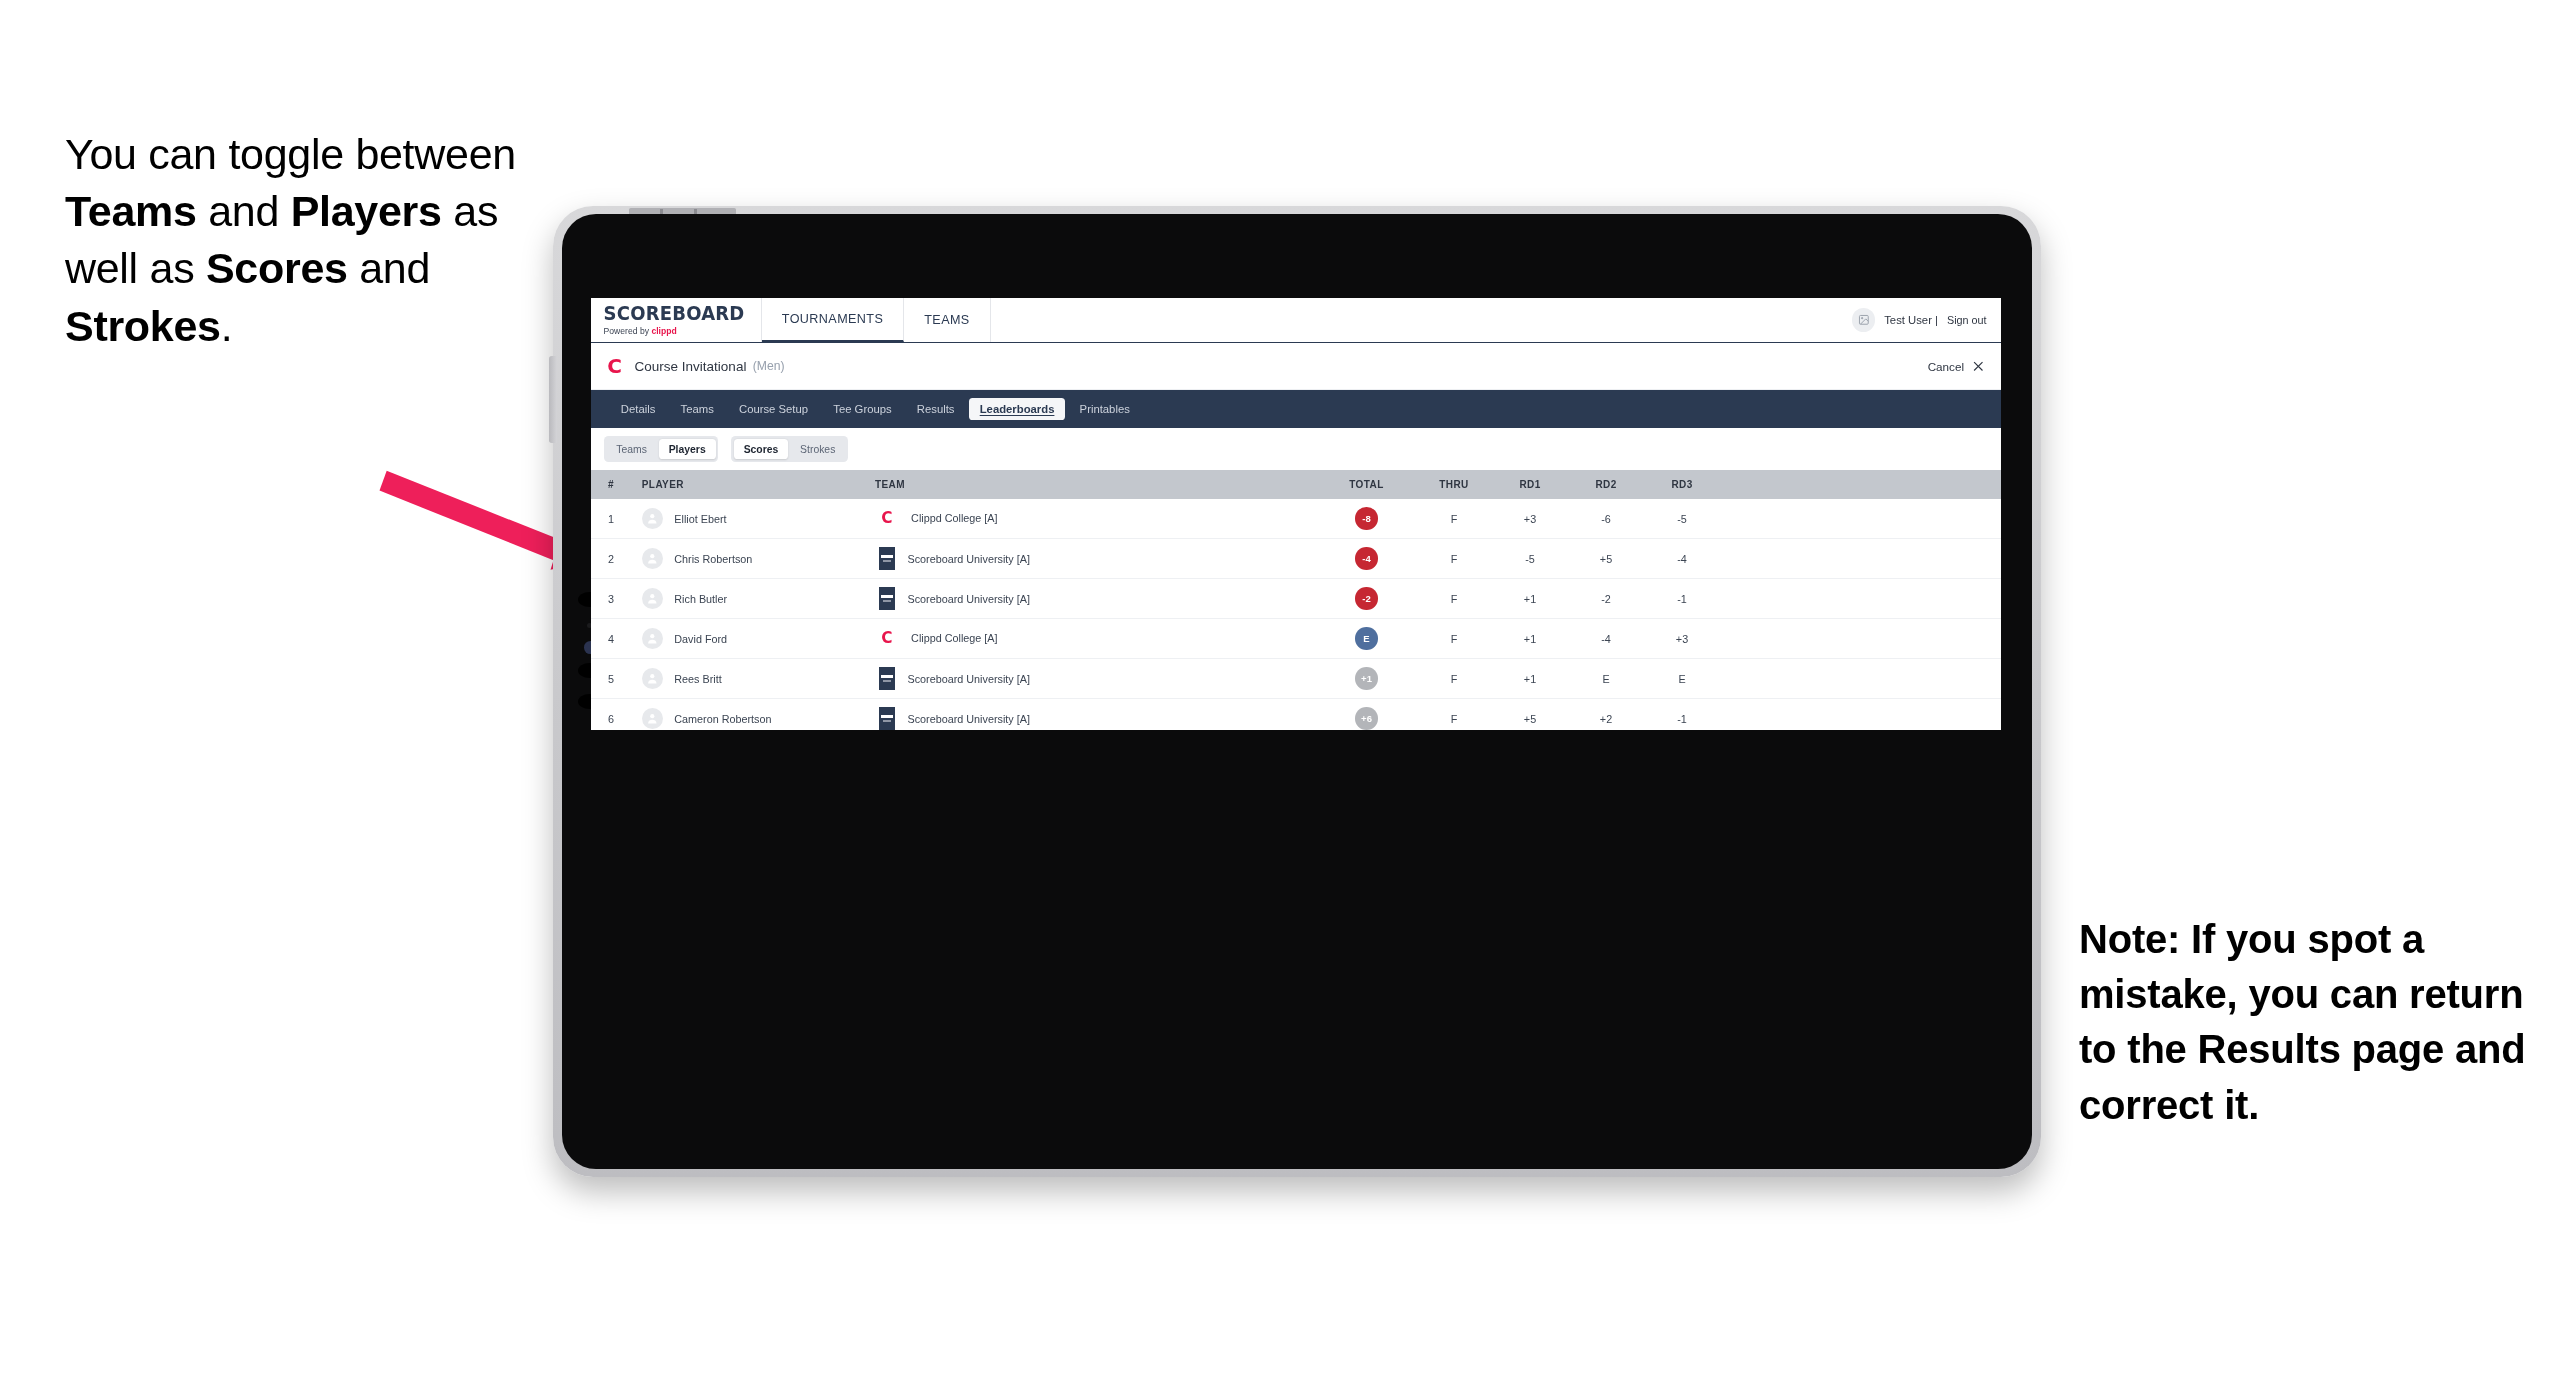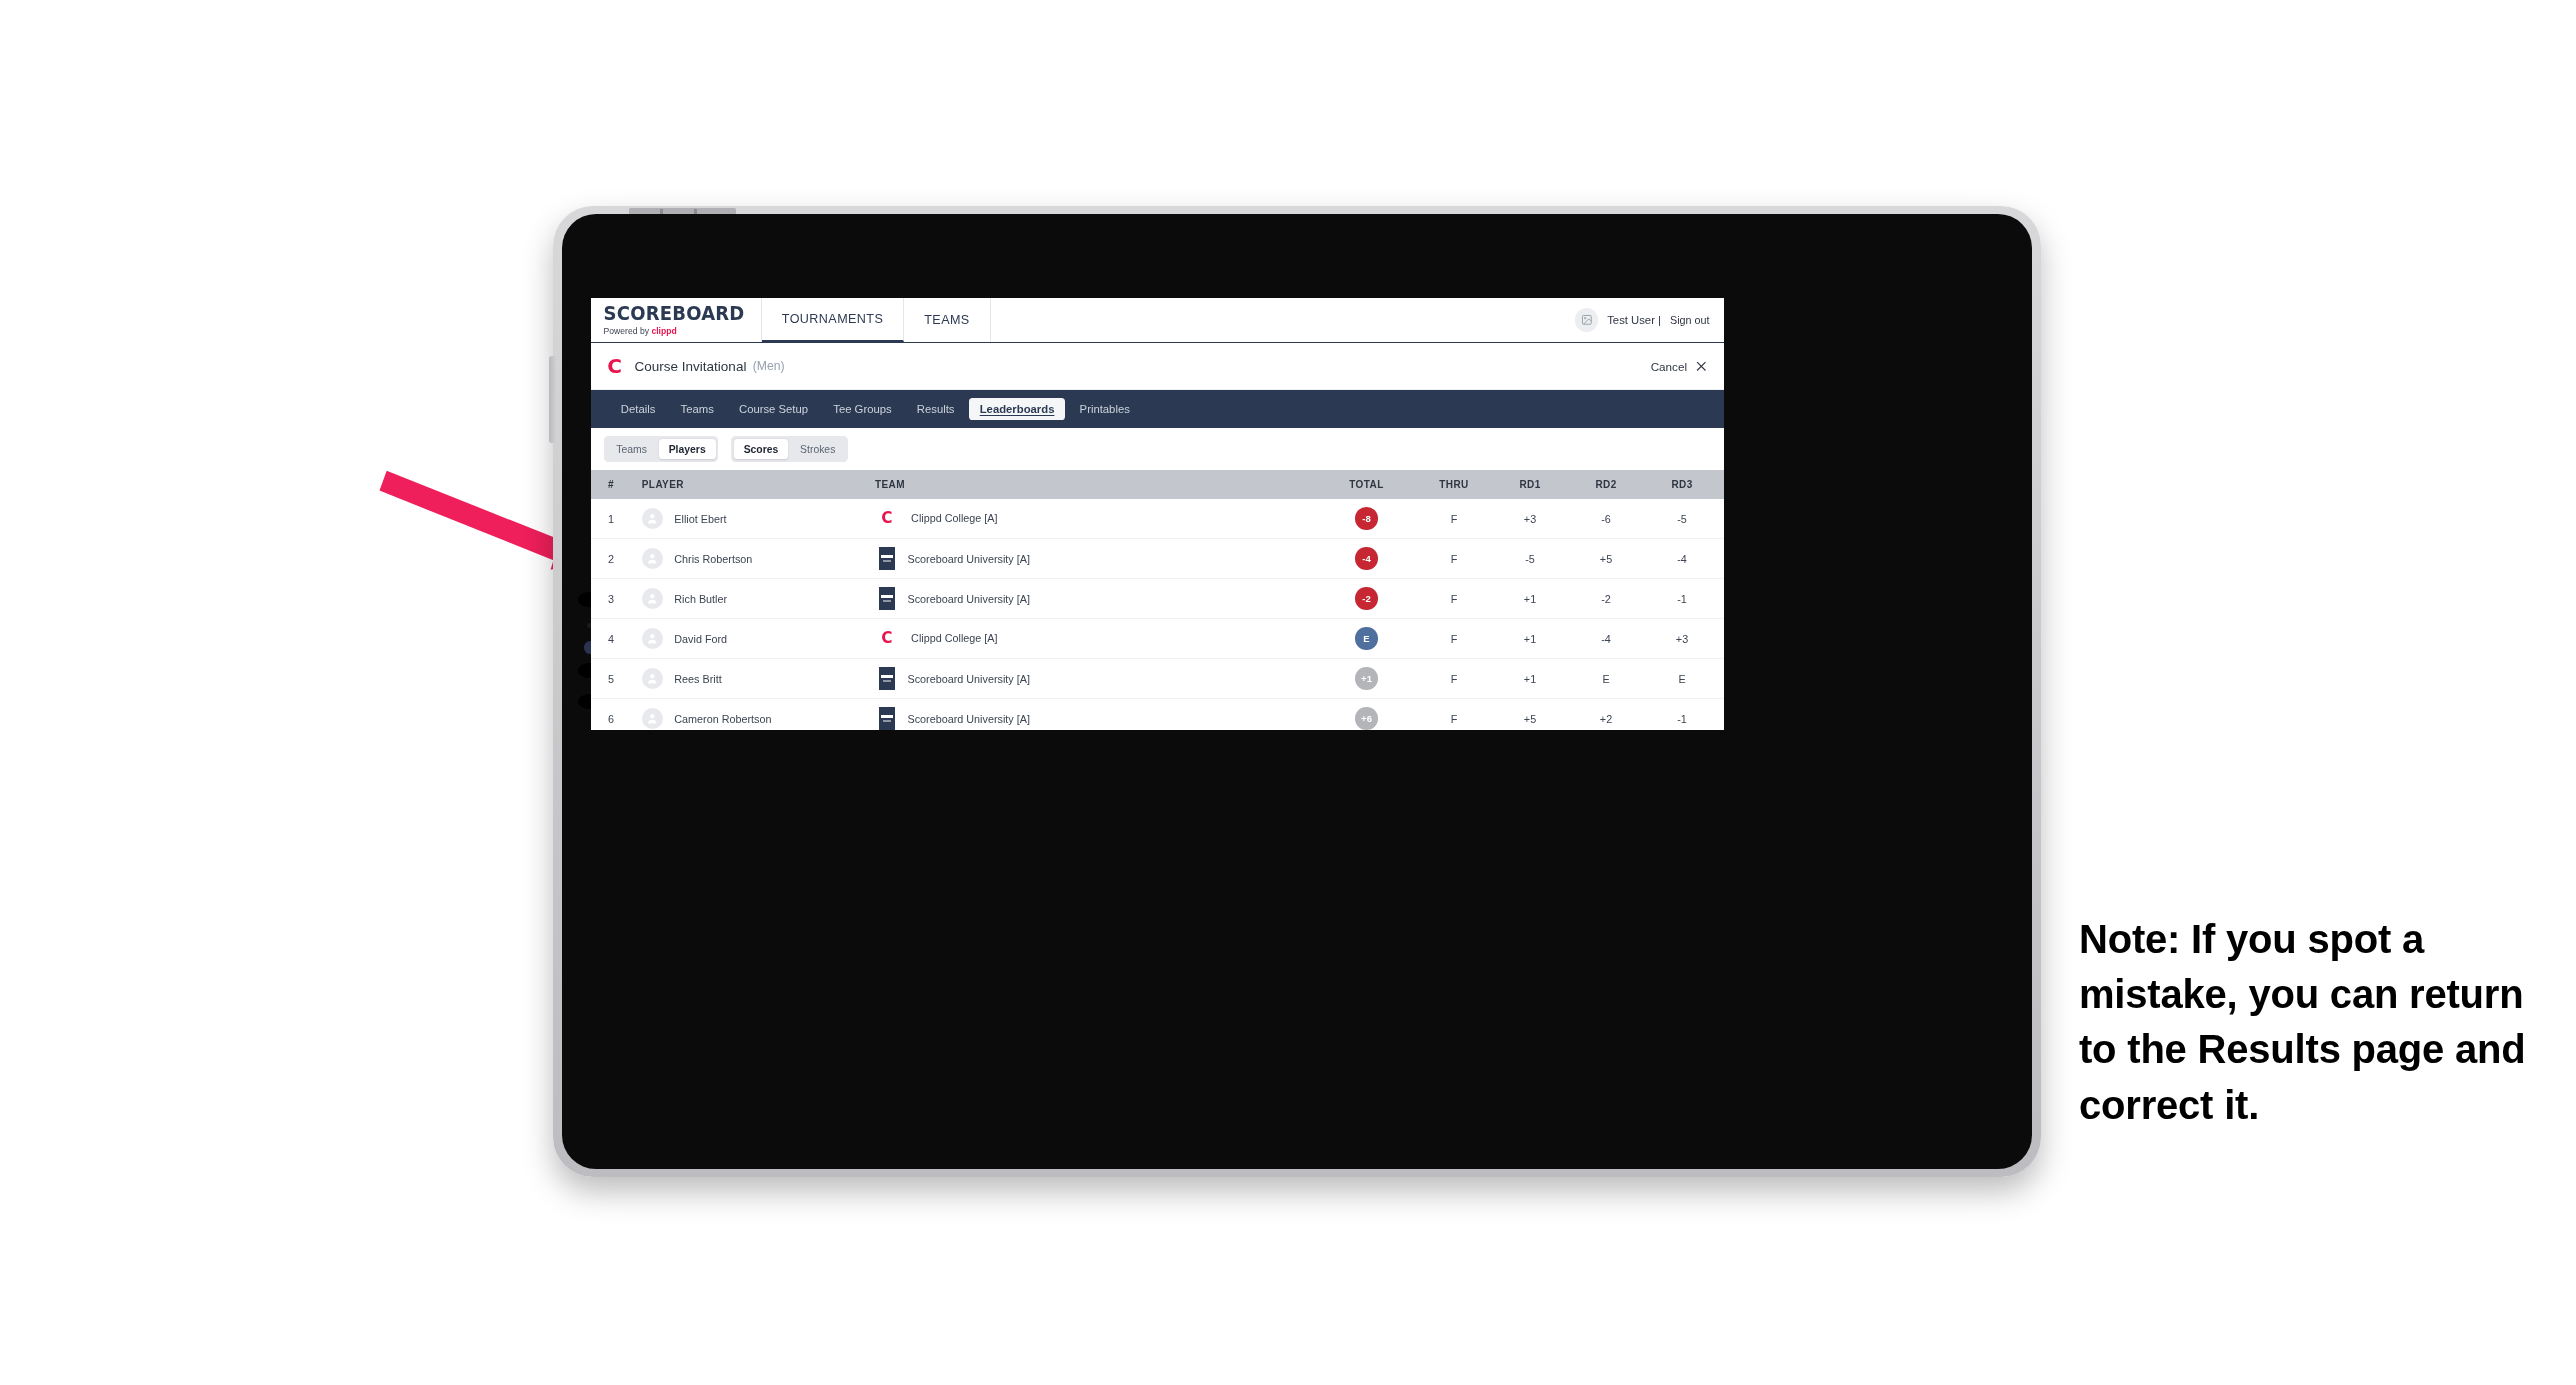--- a/index.html
+++ b/index.html
@@ -59,21 +59,21 @@
   }
   .bezel-dot.d1 { top: 386px; width: 23.5px; height: 15.3px; }
   .bezel-dot.d2 { top: 417px; width: 5.4px;  height: 5.4px; left: 34px; background:#1b1b1d;}
   .bezel-dot.d3 { top: 435px; width: 12.6px; height: 12.6px; left: 31px; background:#2b3350;}
   .bezel-dot.d4 { top: 457px; width: 23.5px; height: 15.3px; }
   .bezel-dot.d5 { top: 488px; width: 23.5px; height: 15.3px; }
 
   
   .app {
     position: absolute; left: 591px; top: 298px;
-    width: 1133px; height: 432px;
+    width: 1410px; height: 432px;
     background: #ffffff;
     overflow: hidden;
   }
 
   
   .app-header {
     position: relative; height: 45px; background:#fff;
     border-bottom: 1.8px solid #2b3a52;
     display: flex; align-items: stretch;
   }
@@ -198,20 +198,21 @@
   }
   .badge.red  { background:#c62732; }
   .badge.blue { background:#4f6f9e; }
   .badge.gray { background:#b3b5b9; }
 </style>
 </head>
 <body>
 
 <div id="stage">
 
+  <div class="annot-left" id="left-note">You can toggle between <b>Teams</b> and <b>Players</b> as well as <b>Scores</b> and <b>Strokes</b>.</div>
 
   <svg class="arrow-svg" viewBox="0 0 300 140">
     <g id="arrow-g" fill="#EE1F5A">
       <path d="M8 22 L214 104 L205 126 L0 44 Z"></path>
       <path d="M212 62 L262 116 L190 132 Z"></path>
     </g>
   </svg>
 
   <div class="tablet">
     <div class="tablet-topnub"></div>

